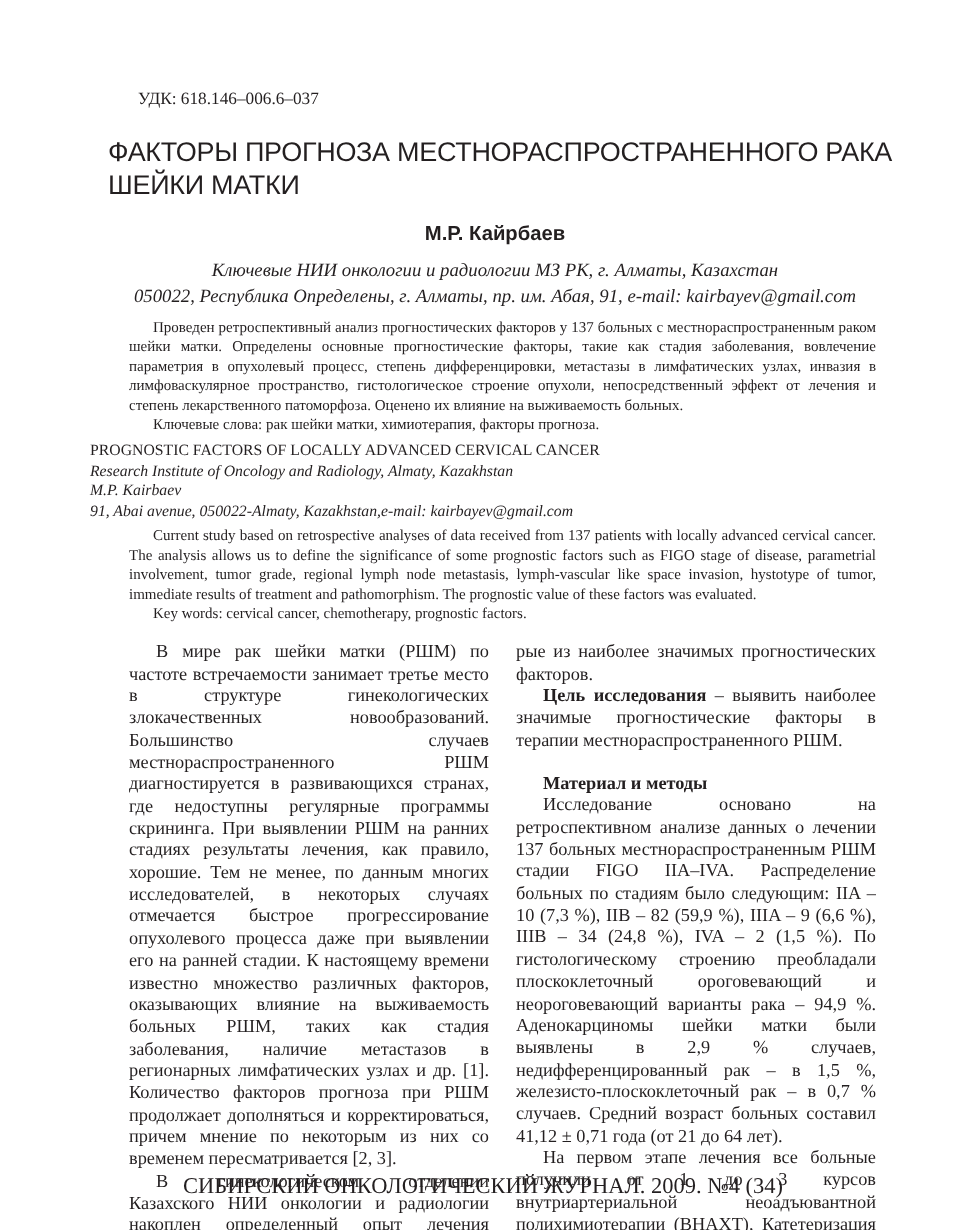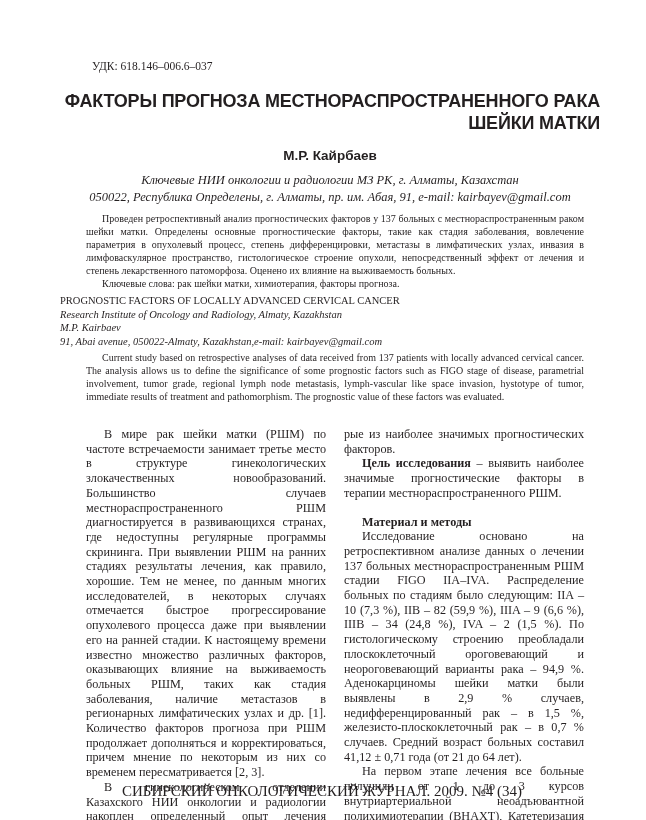--- a/index.html
+++ b/index.html
@@ -1,19 +1,19 @@
 <!DOCTYPE html>
 <html><head>
 <meta charset="utf-8">
 <style>
   html, body { margin: 0; padding: 0; background: #ffffff; }
   body { width: 646px; height: 820px; position: relative; overflow: hidden; color: #231f20; font-family: "Liberation Serif", serif; }
   .abs { position: absolute; }
   .udk { left: 92px; top: 60px; font-size: 11.5px; }
-  .title { left: 60px; width: 540px; top: 90px; text-align: right; font-family: "Liberation Sans", sans-serif; font-weight: bold; font-size: 18px; line-height: 22px; letter-spacing: -0.2px; }
+  .title { left: 72px; width: 540px; top: 90px; text-align: left; font-family: "Liberation Sans", sans-serif; font-weight: normal; font-size: 18px; line-height: 22px; letter-spacing: -0.2px; }
   .author { left: 60px; width: 540px; top: 148px; text-align: center; font-family: "Liberation Sans", sans-serif; font-weight: bold; font-size: 13.5px; }
   .aff { left: 60px; width: 540px; top: 172px; text-align: center; font-style: italic; font-size: 12.5px; line-height: 16.5px; }
   .abstract { left: 86px; width: 498px; font-size: 10px; line-height: 13px; text-align: justify; }
   .abstract p { margin: 0; text-indent: 16px; }
   .abs-ru { top: 212px; }
   .en-title { left: 60px; width: 540px; top: 294px; text-align: left; font-size: 10.5px; line-height: 13.5px; }
   .en-title .it { font-style: italic; }
   .abs-en { top: 351px; }
   .col { width: 240px; font-size: 12.2px; line-height: 14.7px; text-align: justify; }
   .col p { margin: 0; text-indent: 18px; }
@@ -44,20 +44,21 @@
 
 <div class="abs en-title">
   <div>PROGNOSTIC FACTORS OF LOCALLY ADVANCED CERVICAL CANCER</div>
   <div class="it">Research Institute of Oncology and Radiology, Almaty, Kazakhstan</div>
   <div class="it">M.P. Kairbaev</div>
   <div class="it">91, Abai avenue, 050022-Almaty, Kazakhstan,e-mail: kairbayev@gmail.com</div>
 </div>
 
 <div class="abs abstract abs-en">
   <p>Current study based on retrospective analyses of data received from 137 patients with locally advanced cervical cancer. The analysis allows us to define the significance of some prognostic factors such as FIGO stage of disease, parametrial involvement, tumor grade, regional lymph node metastasis, lymph-vascular like space invasion, hystotype of tumor, immediate results of treatment and pathomorphism. The prognostic value of these factors was evaluated.</p>
+  <p>Key words: cervical cancer, chemotherapy, prognostic factors.</p>
 </div>
 
 <div class="abs col col-left">
   <p>В мире рак шейки матки (РШМ) по частоте встречаемости занимает третье место в структуре гинекологических злокачественных новообразований. Большинство случаев местнораспространенного РШМ диагностируется в развивающихся странах, где недоступны регулярные программы скрининга. При выявлении РШМ на ранних стадиях результаты лечения, как правило, хорошие. Тем не менее, по данным многих исследователей, в некоторых случаях отмечается быстрое прогрессирование опухолевого процесса даже при выявлении его на ранней стадии. К настоящему времени известно множество различных факторов, оказывающих влияние на выживаемость больных РШМ, таких как стадия заболевания, наличие метастазов в регионарных лимфатических узлах и др. [1]. Количество факторов прогноза при РШМ продолжает дополняться и корректироваться, причем мнение по некоторым из них со временем пересматривается [2, 3].</p>
   <p>В гинекологическом отделении Казахского НИИ онкологии и радиологии накоплен определенный опыт лечения больных РШМ, на основании которого представлены некото-</p>
 </div>
 
 <div class="abs col col-right">
   <p style="text-indent:0">рые из наиболее значимых прогностических факторов.</p>
   <p><span class="bold">Цель исследования</span><span> – выявить наиболее значимые прогностические факторы в терапии местнораспространенного РШМ.</span></p>

